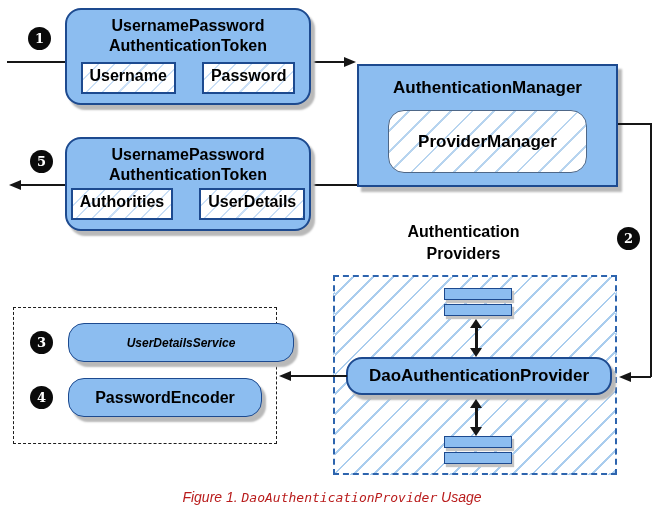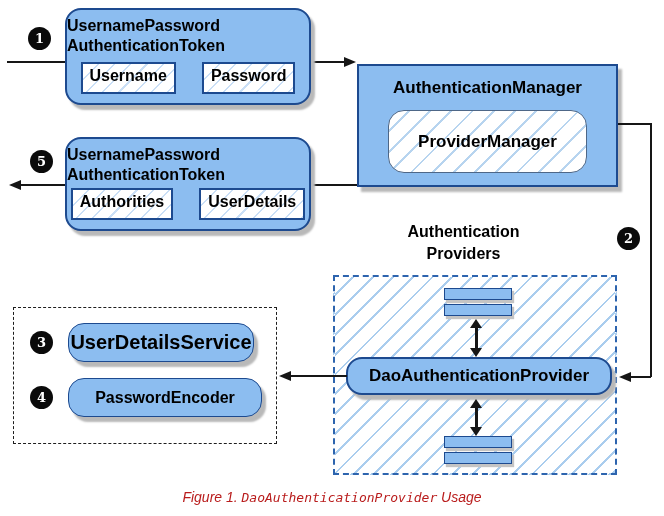--- a/index.html
+++ b/index.html
@@ -11,21 +11,21 @@
   html,body{margin:0;padding:0;background:#fff;}
   #canvas{
     position:relative;width:664px;height:516px;background:#fff;overflow:hidden;
     font-family:"Liberation Sans","DejaVu Sans",sans-serif;color:#000;
   }
   .abs{position:absolute;box-sizing:border-box;}
   .blue{background:var(--node-fill);border:2px solid var(--node-border);}
   .shadow{box-shadow:4px 5px 2px #b9b9b9;}
   .rounded{border-radius:16px;}
   .token{display:flex;flex-direction:column;justify-content:space-between;padding:6px 0 9px;}
-  .token-title{font-weight:bold;font-size:16px;line-height:1.27;}
+  .token-title{font-weight:bold;font-size:16px;line-height:1.27;text-align:center;}
   .fields{display:flex;justify-content:center;gap:26px;}
   .field{
     background-color:#fff;
     background-image:repeating-linear-gradient(135deg,transparent 0 10px,#cadff6 10px 11.5px);
     border:2px solid var(--node-border);
     font-weight:bold;font-size:16px;line-height:24px;height:28px;padding:0 7px;
   }
   .hatch-inner{
     background-color:#fff;
     background-image:repeating-linear-gradient(135deg,transparent 0 13px,#b7d4ef 13px 15px);
@@ -135,21 +135,21 @@
   <div class="bar" style="top:436px;"></div>
   <div class="bar" style="top:452px;"></div>
 
   <div class="hline" style="left:290px;top:375px;width:57px;"></div>
   <div class="arr-left" style="left:279px;top:371px;"></div>
 
   <div class="abs" style="left:13px;top:307px;width:264px;height:137px;border:1.5px dashed #1d1d1d;"></div>
   <div class="marker" style="left:30px;top:331px;">
       <span>3</span>
     </div>
-  <div class="abs blue shadow flat-node" style="left:68px;top:323px;width:186px;height:39px;font-size:20px;border-width:1.5px;">UserDetailsService</div>
+  <div class="abs blue shadow flat-node" style="left:68px;top:323px;width:226px;height:39px;font-size:12px;border-width:1.5px;font-style:italic;">UserDetailsService</div>
   <div class="marker" style="left:30px;top:386px;">
       <span>4</span>
     </div>
   <div class="abs blue shadow flat-node" style="left:68px;top:378px;width:194px;height:39px;font-size:16px;border-width:1.5px;">PasswordEncoder</div>
 
   <div class="caption">
     <span>Figure 1. </span><span class="code">DaoAuthenticationProvider</span><span> Usage</span>
   </div>
 
 </div>

